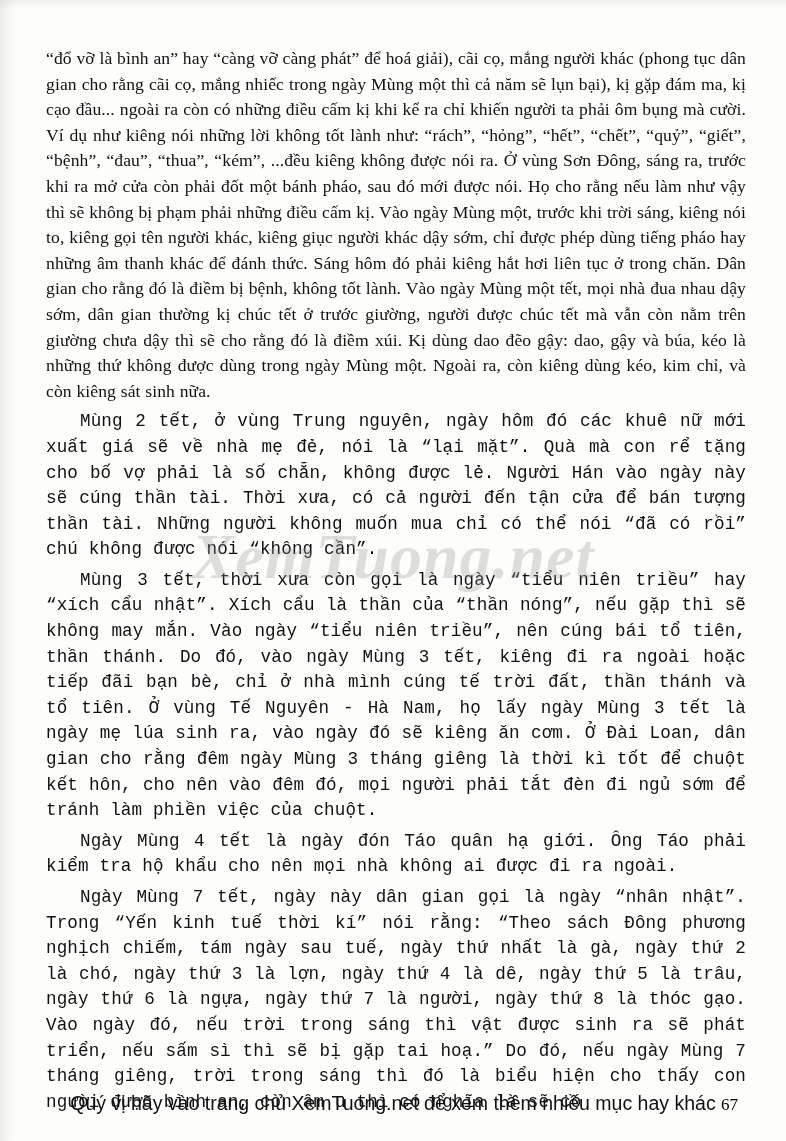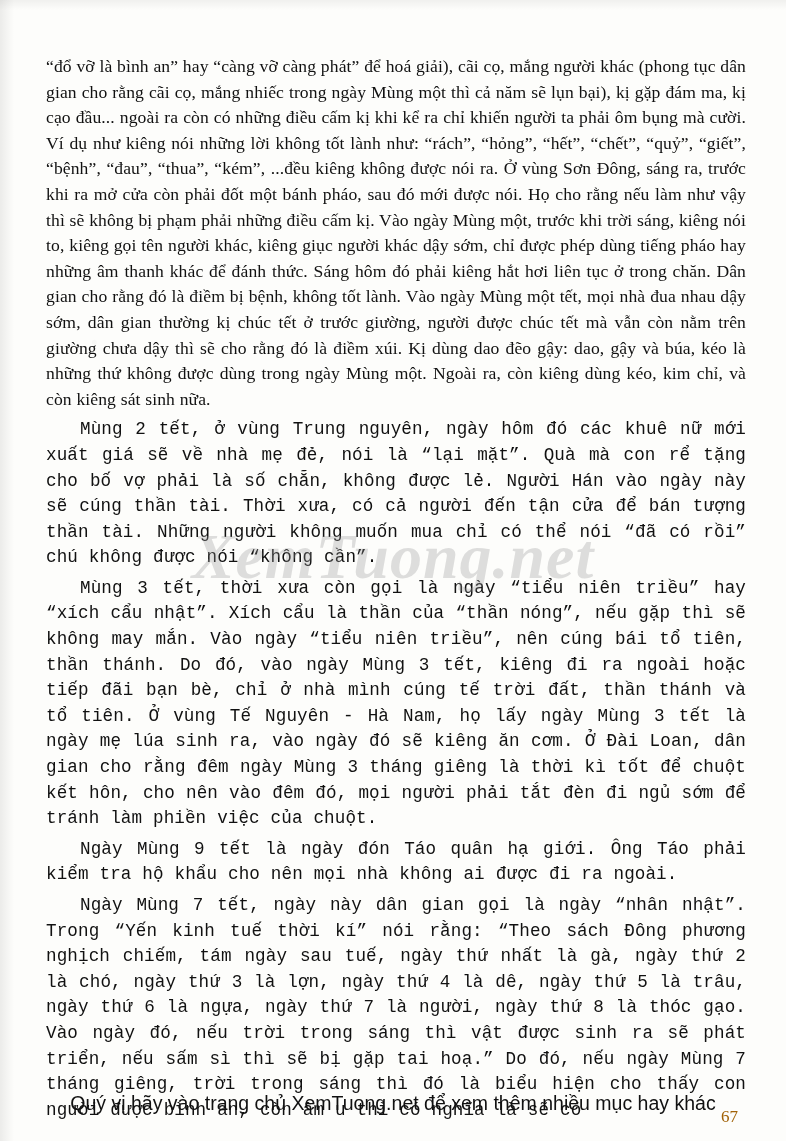--- a/index.html
+++ b/index.html
@@ -33,21 +33,21 @@
       radial-gradient(circle at 42% 88%, rgba(0,0,0,0.012) 0 2px, transparent 3px);
     pointer-events: none;
   }
   .content {
     position: absolute;
     left: 46px;
     top: 42px;
     width: 700px;
   }
   p.para {
-    margin: 12px 0 0.0em 0;
+    margin: 4px 0 0.0em 0;
     font-size: 17.6px;
     line-height: 25.6px;
     text-align: justify;
     text-justify: inter-word;
     letter-spacing: 0.1px;
     word-spacing: 0.2px;
   }
   p.para.indent {
     text-indent: 34px;
     margin-top: 5px;
@@ -79,24 +79,24 @@
     font-size: 19.5px;
     color: #111111;
   }
   .footer .site {
     color: #111111;
     font-weight: normal;
   }
   .page-number {
     position: absolute;
     right: 48px;
-    bottom: 14px;
+    bottom: 26px;
     font-family: "Liberation Serif", serif;
     font-size: 17px;
-    color: #a16207;
+    color: #000000;
   }
   .edge-shadow-left {
     position: absolute;
     left: 0; top: 0;
     width: 14px; height: 1141px;
     background: linear-gradient(to right, rgba(0,0,0,0.07), rgba(0,0,0,0));
     pointer-events: none;
   }
   .edge-shadow-top {
     position: absolute;
@@ -110,21 +110,21 @@
 <body>
 
 <div class="page">
   <div class="edge-shadow-left"></div>
   <div class="edge-shadow-top"></div>
 
   <div class="content">
     <p class="para">“đổ vỡ là bình an” hay “càng vỡ càng phát” để hoá giải), cãi cọ, mắng người khác (phong tục dân gian cho rằng cãi cọ, mắng nhiếc trong ngày Mùng một thì cả năm sẽ lụn bại), kị gặp đám ma, kị cạo đầu... ngoài ra còn có những điều cấm kị khi kể ra chỉ khiến người ta phải ôm bụng mà cười. Ví dụ như kiêng nói những lời không tốt lành như: “rách”, “hỏng”, “hết”, “chết”, “quỷ”, “giết”, “bệnh”, “đau”, “thua”, “kém”, ...đều kiêng không được nói ra. Ở vùng Sơn Đông, sáng ra, trước khi ra mở cửa còn phải đốt một bánh pháo, sau đó mới được nói. Họ cho rằng nếu làm như vậy thì sẽ không bị phạm phải những điều cấm kị. Vào ngày Mùng một, trước khi trời sáng, kiêng nói to, kiêng gọi tên người khác, kiêng giục người khác dậy sớm, chỉ được phép dùng tiếng pháo hay những âm thanh khác để đánh thức. Sáng hôm đó phải kiêng hắt hơi liên tục ở trong chăn. Dân gian cho rằng đó là điềm bị bệnh, không tốt lành. Vào ngày Mùng một tết, mọi nhà đua nhau dậy sớm, dân gian thường kị chúc tết ở trước giường, người được chúc tết mà vẫn còn nằm trên giường chưa dậy thì sẽ cho rằng đó là điềm xúi. Kị dùng dao đẽo gậy: dao, gậy và búa, kéo là những thứ không được dùng trong ngày Mùng một. Ngoài ra, còn kiêng dùng kéo, kim chỉ, và còn kiêng sát sinh nữa.</p>
     <p class="para indent">Mùng 2 tết, ở vùng Trung nguyên, ngày hôm đó các khuê nữ mới xuất giá sẽ về nhà mẹ đẻ, nói là “lại mặt”. Quà mà con rể tặng cho bố vợ phải là số chẵn, không được lẻ. Người Hán vào ngày này sẽ cúng thần tài. Thời xưa, có cả người đến tận cửa để bán tượng thần tài. Những người không muốn mua chỉ có thể nói “đã có rồi” chú không được nói “không cần”.</p>
     <p class="para indent">Mùng 3 tết, thời xưa còn gọi là ngày “tiểu niên triều” hay “xích cẩu nhật”. Xích cẩu là thần của “thần nóng”, nếu gặp thì sẽ không may mắn. Vào ngày “tiểu niên triều”, nên cúng bái tổ tiên, thần thánh. Do đó, vào ngày Mùng 3 tết, kiêng đi ra ngoài hoặc tiếp đãi bạn bè, chỉ ở nhà mình cúng tế trời đất, thần thánh và tổ tiên. Ở vùng Tế Nguyên - Hà Nam, họ lấy ngày Mùng 3 tết là ngày mẹ lúa sinh ra, vào ngày đó sẽ kiêng ăn cơm. Ở Đài Loan, dân gian cho rằng đêm ngày Mùng 3 tháng giêng là thời kì tốt để chuột kết hôn, cho nên vào đêm đó, mọi người phải tắt đèn đi ngủ sớm để tránh làm phiền việc của chuột.</p>
-    <p class="para indent">Ngày Mùng 9 tết là ngày đón Táo quân hạ giới. Ông Táo phải kiểm tra hộ khẩu cho nên mọi nhà không ai được đi ra ngoài.</p>
+    <p class="para indent">Ngày Mùng 4 tết là ngày đón Táo quân hạ giới. Ông Táo phải kiểm tra hộ khẩu cho nên mọi nhà không ai được đi ra ngoài.</p>
     <p class="para indent">Ngày Mùng 7 tết, ngày này dân gian gọi là ngày “nhân nhật”. Trong “Yến kinh tuế thời kí” nói rằng: “Theo sách Đông phương nghịch chiếm, tám ngày sau tuế, ngày thứ nhất là gà, ngày thứ 2 là chó, ngày thứ 3 là lợn, ngày thứ 4 là dê, ngày thứ 5 là trâu, ngày thứ 6 là ngựa, ngày thứ 7 là người, ngày thứ 8 là thóc gạo. Vào ngày đó, nếu trời trong sáng thì vật được sinh ra sẽ phát triển, nếu sấm sì thì sẽ bị gặp tai hoạ.” Do đó, nếu ngày Mùng 7 tháng giêng, trời trong sáng thì đó là biểu hiện cho thấy con người được bình an, còn âm u thì có nghĩa là sẽ có</p>
   </div>
 
   <div class="watermark">XemTuong.net</div>
 
   <div class="footer">
     <span>Quý vị hãy vào trang chủ </span><span class="site">XemTuong.net</span><span> để xem thêm nhiều mục hay khác</span>
   </div>
 
   <div class="page-number">67</div>

